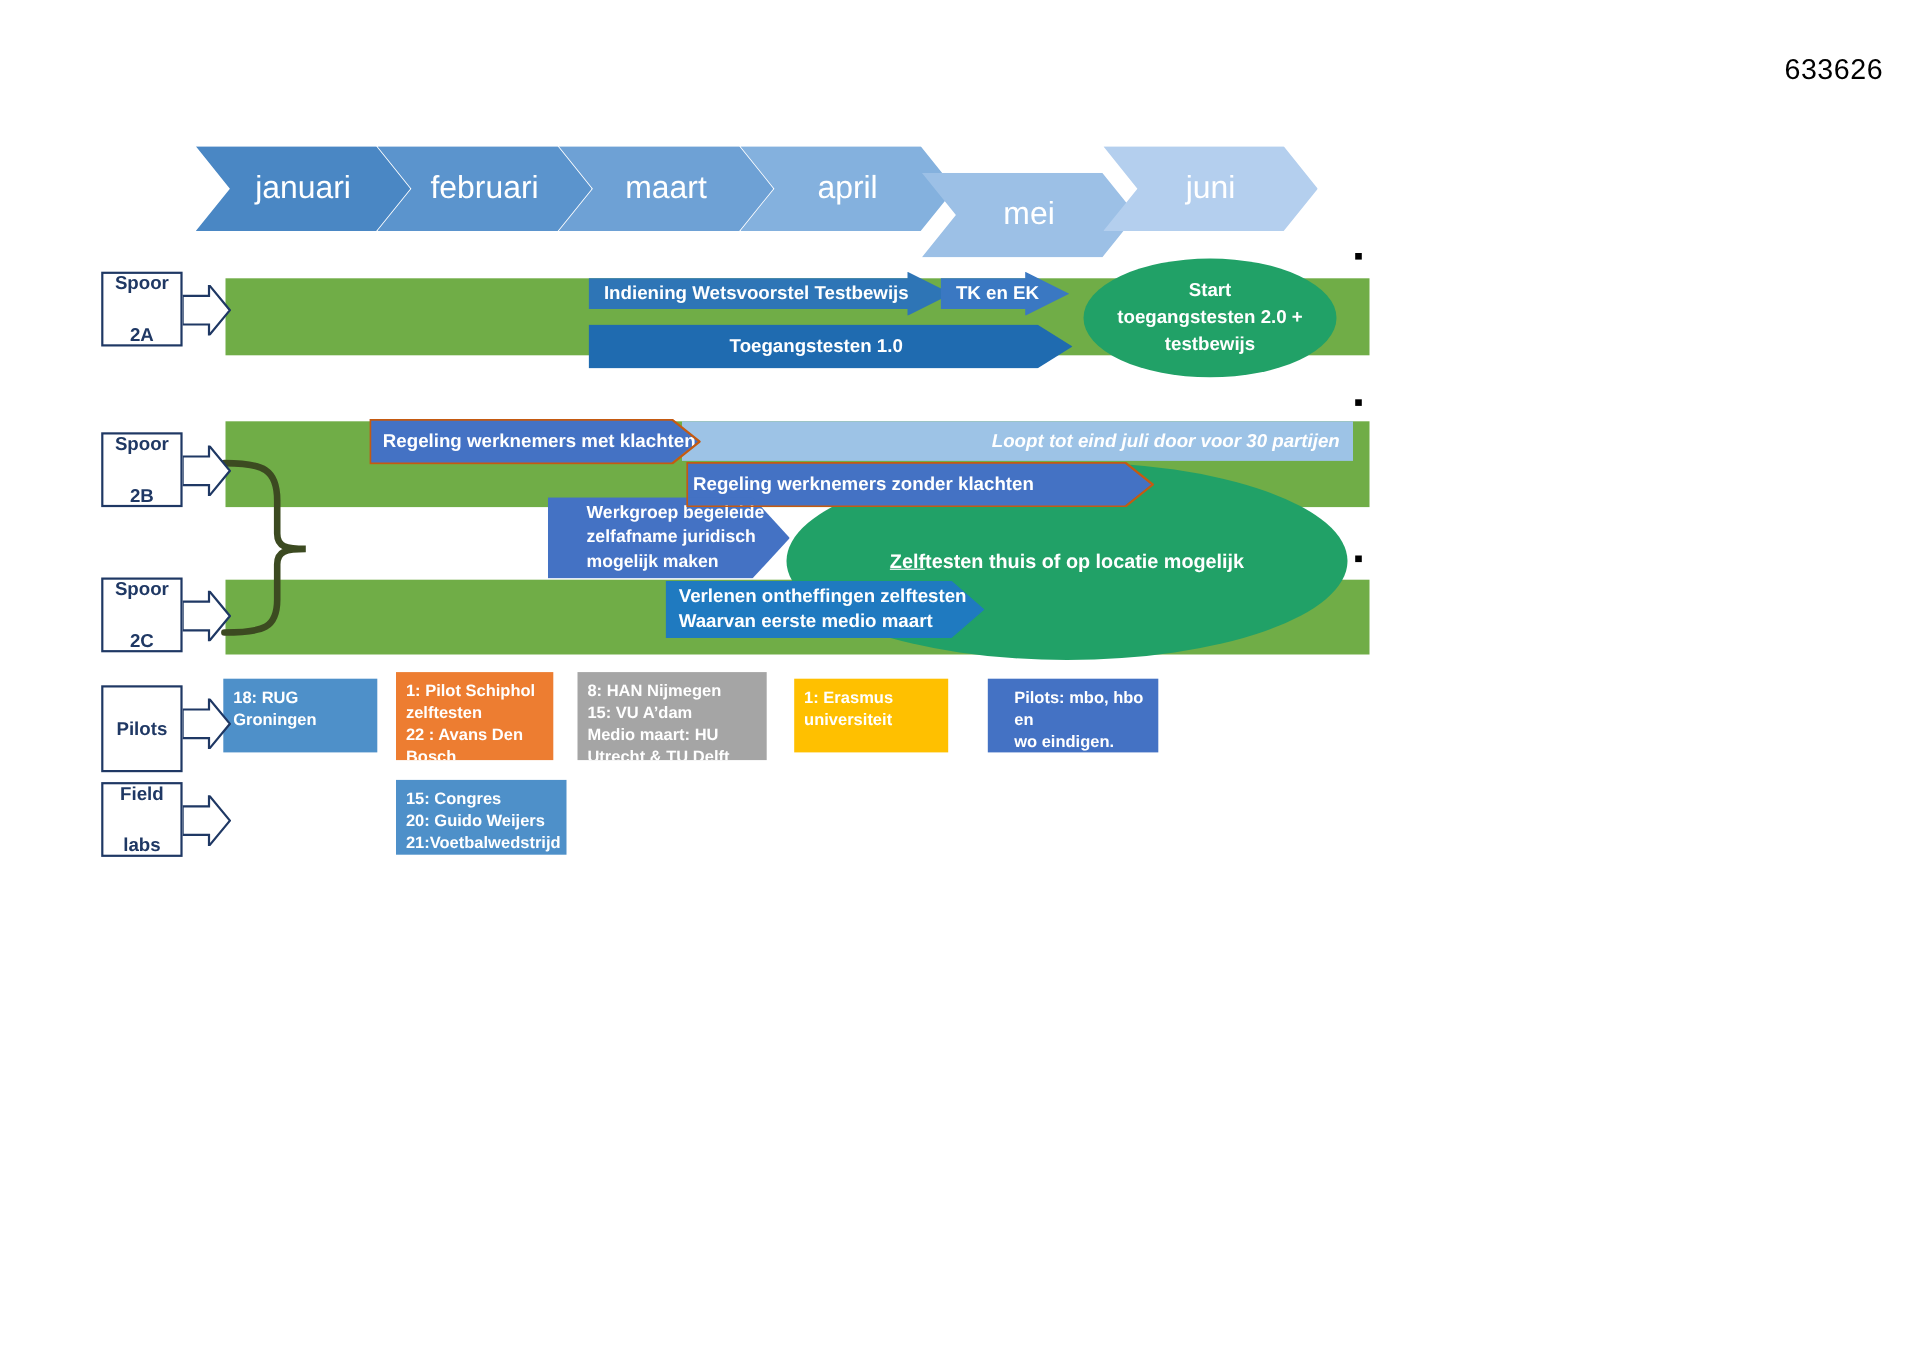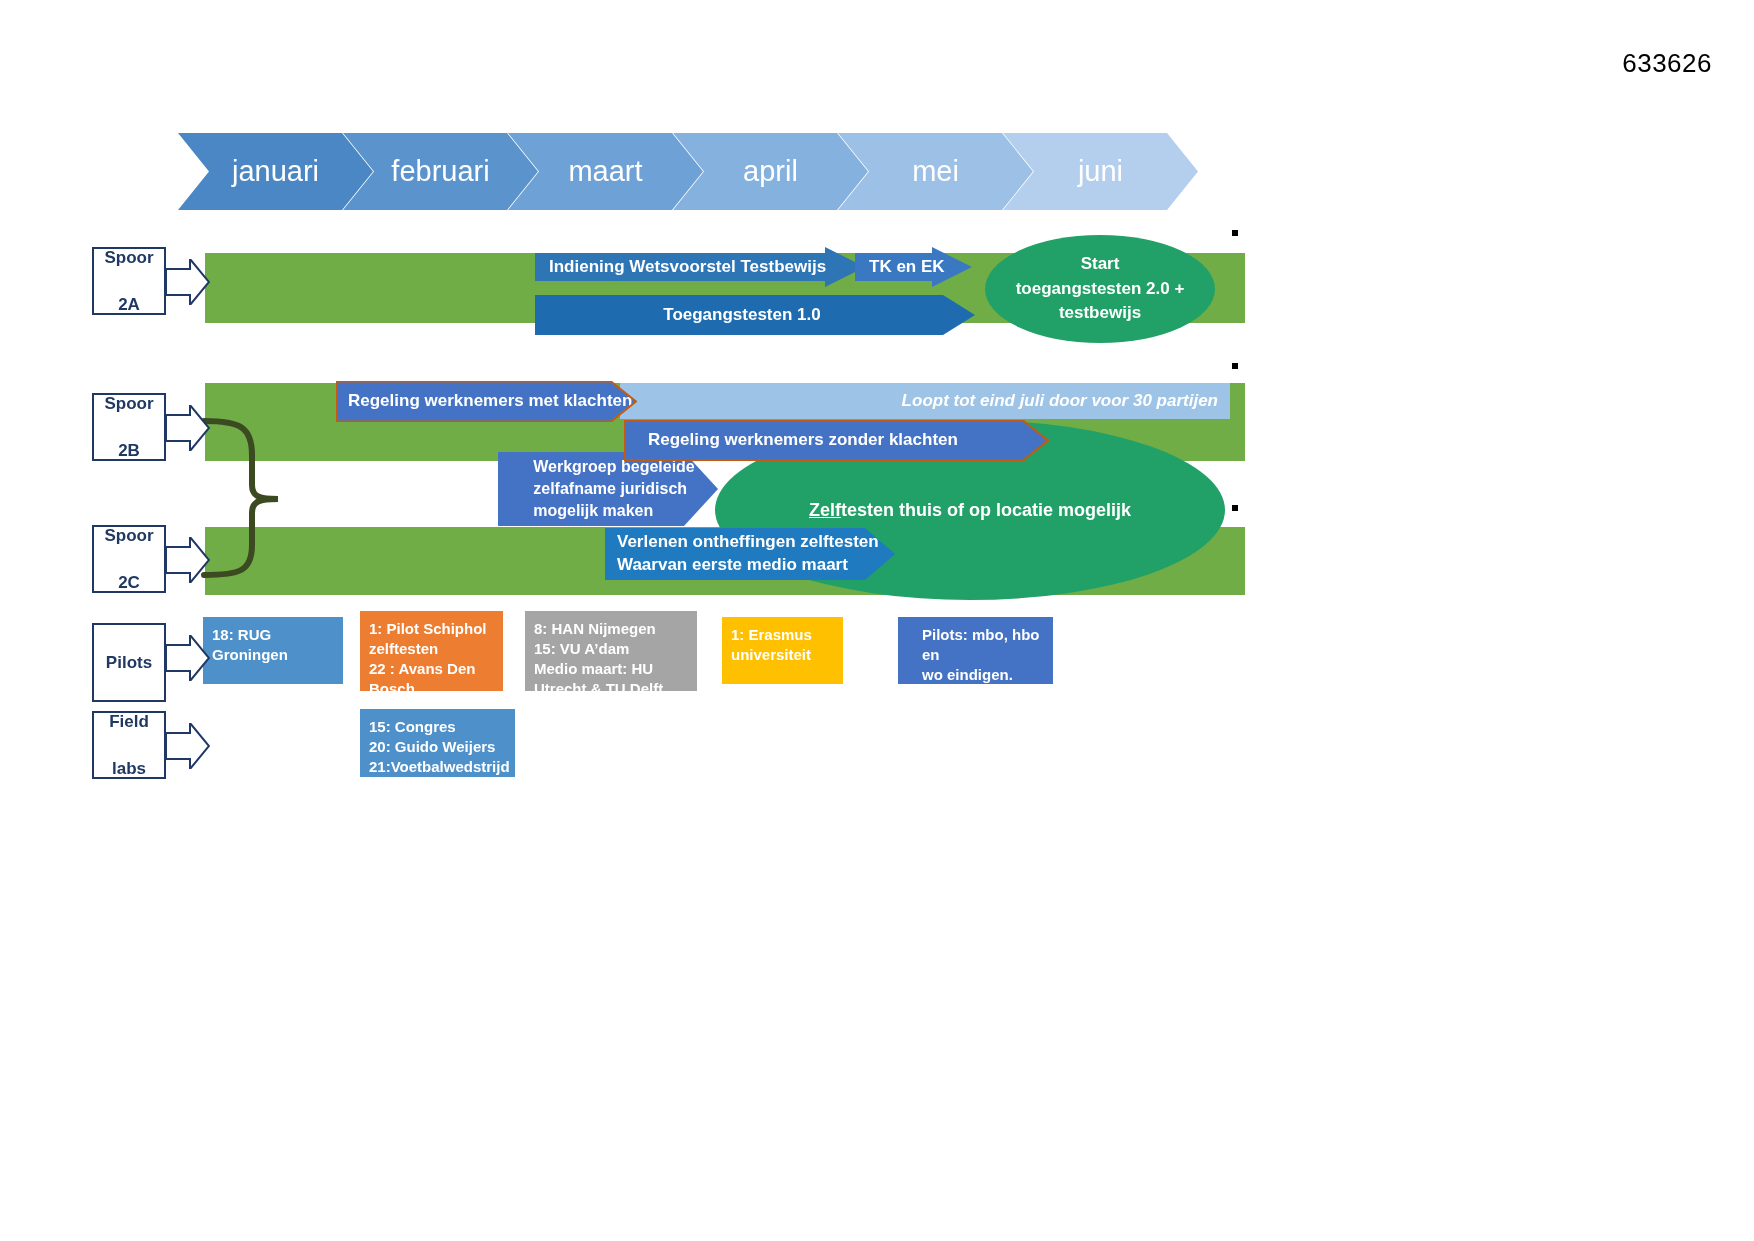--- a/index.html
+++ b/index.html
@@ -88,21 +88,21 @@
     </div>
     <div class="month" style="left:165px;width:195px;background:#5b94cd;">
       <span>februari</span>
     </div>
     <div class="month" style="left:330px;width:195px;background:#6ea1d5;">
       <span>maart</span>
     </div>
     <div class="month" style="left:495px;width:195px;background:#84b1de;">
       <span>april</span>
     </div>
-    <div class="month" style="left:660px;width:195px;background:#9cc0e6;">
+    <div class="month" style="left:660px;width:195px;background:#9cc0e6;margin-top:24px;">
       <span>mei</span>
     </div>
     <div class="month" style="left:825px;width:195px;background:#b4cfee;">
       <span>juni</span>
     </div>
   </div>
 
   <div class="label-box" style="left:92px;top:247px;width:74px;height:68px;flex-direction:column;">
     <span>Spoor</span>
     <span>2A</span>
@@ -162,21 +162,21 @@
               clip-path:polygon(0 0, calc(100% - 26px) 0, 100% 50%, calc(100% - 26px) 100%, 0 100%);
               padding-left:12px;border:0;">
     <span class="ptxt">Regeling werknemers met klachten</span>
   </div>
   <svg style="position:absolute;left:336px;top:381px;z-index:5;pointer-events:none;" width="301" height="41" viewBox="0 0 301 41">
     <path d="M0.5 0.5 H275 L300 20.5 L275 40.5 H0.5 Z" fill="none" stroke="#c55a11" stroke-width="2"></path>
   </svg>
 
   <div class="penta" style="left:624px;top:420px;width:424px;height:40px;background:#4472c4;
               clip-path:polygon(0 0, calc(100% - 26px) 0, 100% 50%, calc(100% - 26px) 100%, 0 100%);
-              padding-left:24px;">
+              padding-left:6px;">
     <span class="ptxt">Regeling werknemers zonder klachten</span>
   </div>
   <svg style="position:absolute;left:624px;top:420px;z-index:5;pointer-events:none;" width="425" height="41" viewBox="0 0 425 41">
     <path d="M0.5 0.5 H399 L424 20.5 L399 40.5 H0.5 Z" fill="none" stroke="#c55a11" stroke-width="2"></path>
   </svg>
 
   <div class="label-box" style="left:92px;top:525px;width:74px;height:68px;flex-direction:column;">
     <span>Spoor</span>
     <span>2C</span>
   </div>
@@ -237,21 +237,21 @@
     <div>Bosch</div>
   </div>
 
   <div class="infobox" style="left:525px;top:611px;width:172px;height:80px;background:#a5a5a5;">
     <div>8: HAN Nijmegen</div>
     <div>15: VU A’dam</div>
     <div>Medio maart: HU</div>
     <div>Utrecht &amp; TU Delft</div>
   </div>
 
-  <div class="infobox" style="left:722px;top:617px;width:121px;height:67px;background:#ffc000;">
+  <div class="infobox" style="left:722px;top:617px;width:140px;height:67px;background:#ffc000;">
     <div>1: Erasmus</div>
     <div>universiteit</div>
   </div>
 
   <div class="infobox" style="left:898px;top:617px;width:155px;height:67px;background:#4472c4;padding-left:24px;">
     <div>Pilots: mbo, hbo en</div>
     <div>wo eindigen.</div>
   </div>
 
   <div class="label-box" style="left:92px;top:711px;width:74px;height:68px;flex-direction:column;">

